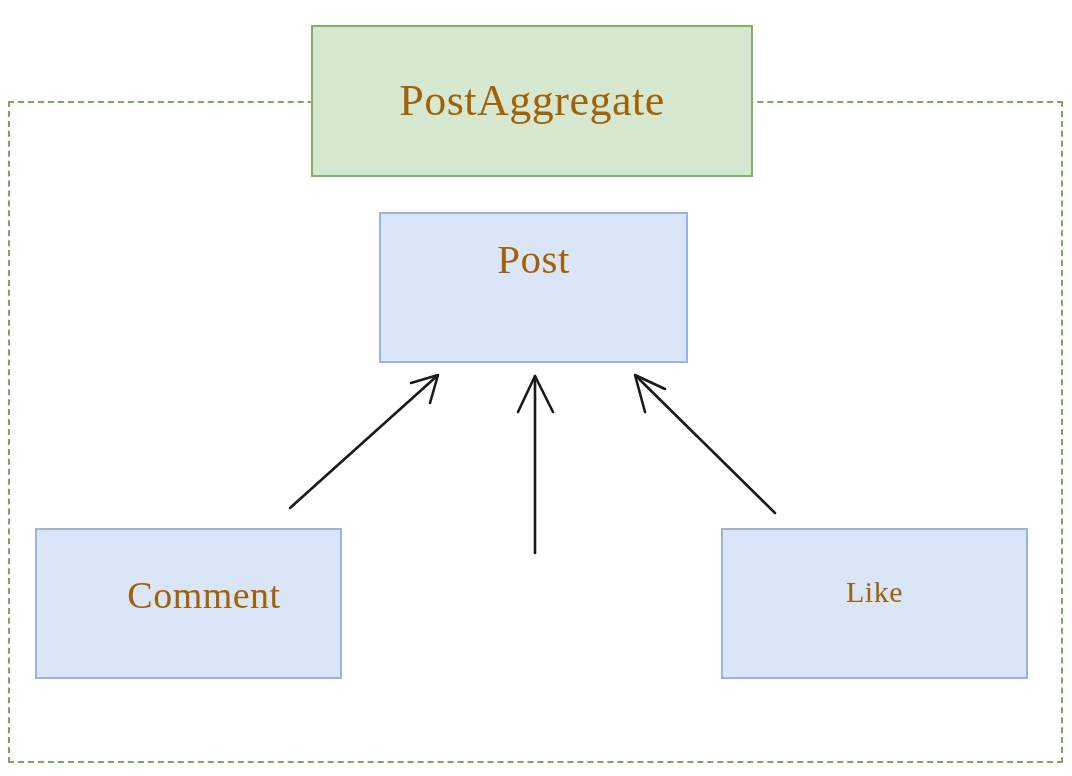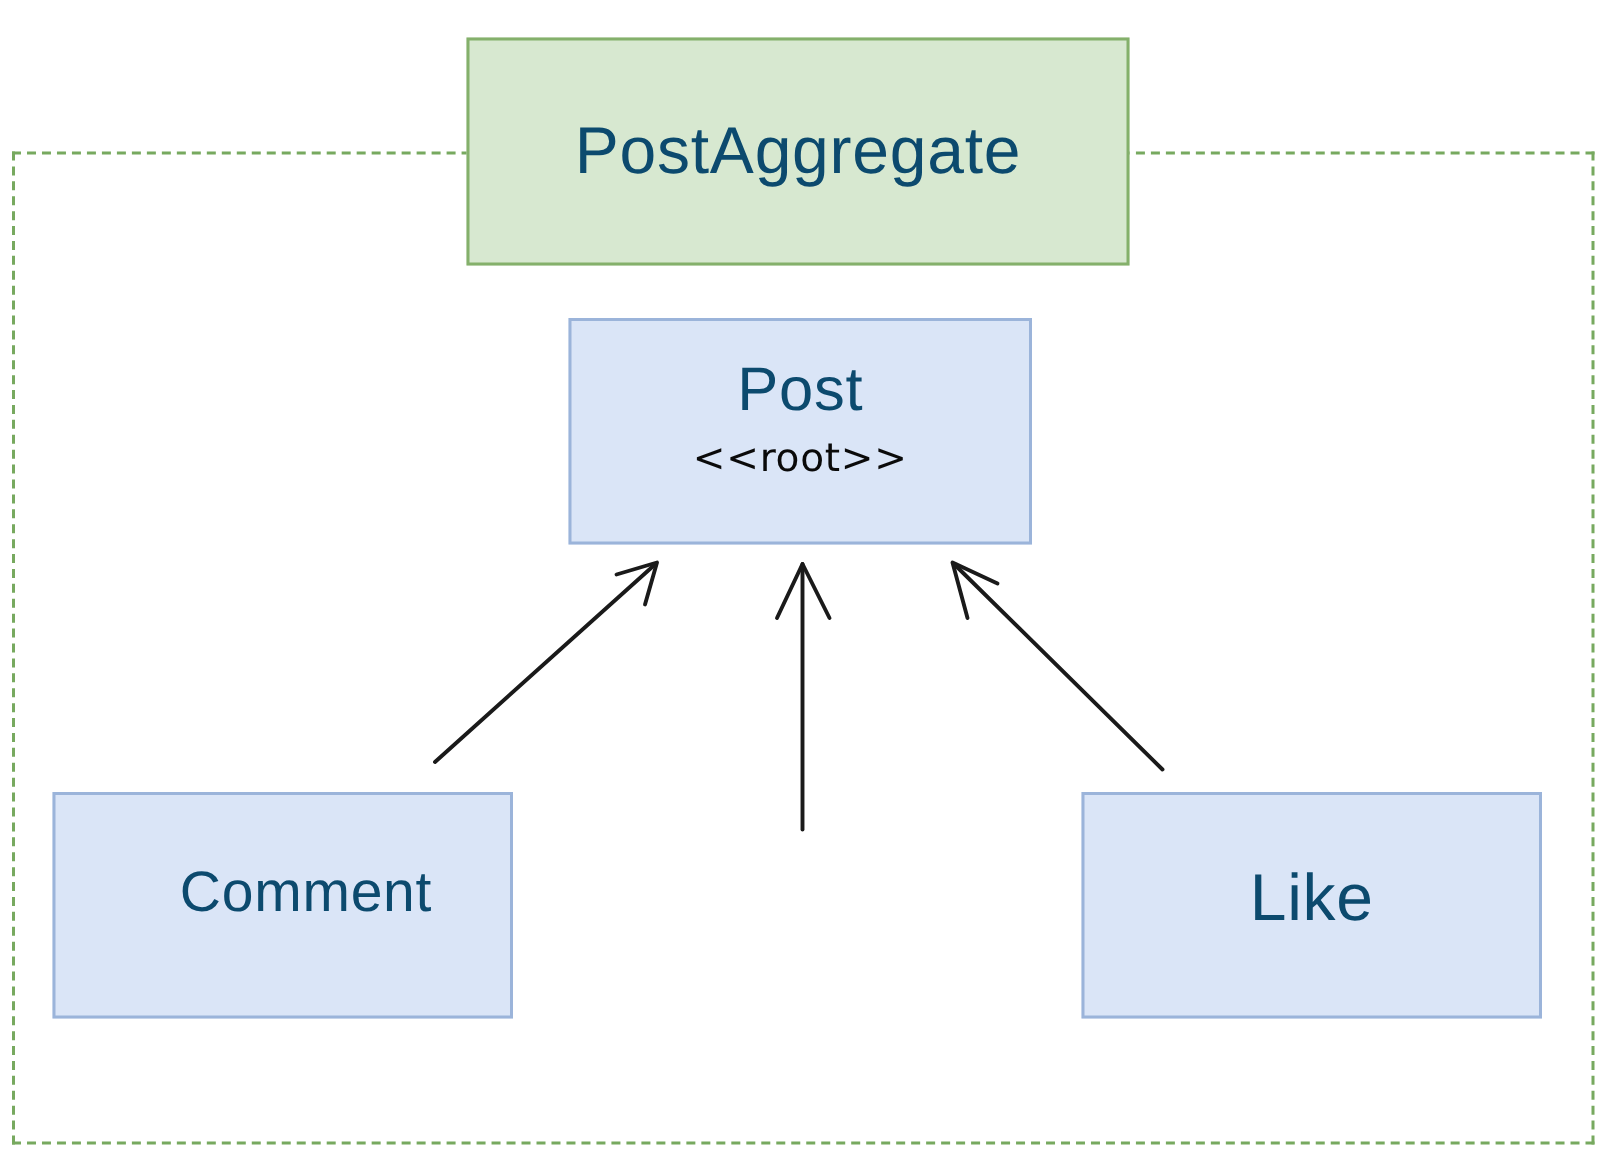--- a/index.html
+++ b/index.html
@@ -40,22 +40,22 @@
   }
   .node-green {
     background: #d7e8d0;
     border: 2px solid #84b06b;
   }
   .node-blue {
     background: #dae5f7;
     border: 2px solid #9bb4da;
   }
   .node-title {
-    font-family: Liberation Sans, sans-serif;
-    color: #0c4a6e;
+    font-family: Liberation Serif, serif;
+    color: #a16207;
     letter-spacing: 0.5px;
     line-height: 1.05;
     white-space: nowrap;
   }
   .node-stereotype {
     font-family: "DejaVu Sans", sans-serif;
     color: #0a0a0a;
     letter-spacing: 0.5px;
     white-space: nowrap;
   }
@@ -86,21 +86,21 @@
     justify-content: flex-start;
     padding-top: 47px;
   }
   #node-tag .node-title { font-size: 38px; }
 
   #node-like {
     left: 721px;  top: 528px;  width: 307px; height: 151px;
     justify-content: flex-start;
     padding-top: 46px;
   }
-  #node-like .node-title { font-size: 44px; }
+  #node-like .node-title { font-size: 30px; }
 
   
   #arrows {
     position: absolute;
     left: 0; top: 0;
     width: 1072px;
     height: 776px;
     pointer-events: none;
   }
   .edge-line {
@@ -123,21 +123,20 @@
 <div id="canvas">
 
   <div class="aggregate-boundary"></div>
 
   <div class="node node-green" id="node-postaggregate">
     <div class="node-title">PostAggregate</div>
   </div>
 
   <div class="node node-blue" id="node-post">
     <div class="node-title">Post</div>
-    <div class="node-stereotype">&lt;&lt;root&gt;&gt;</div>
   </div>
 
   <div class="node node-blue" id="node-comment">
     <div class="node-title">Comment</div>
   </div>
 
 
   <div class="node node-blue" id="node-like">
     <div class="node-title">Like</div>
   </div>

